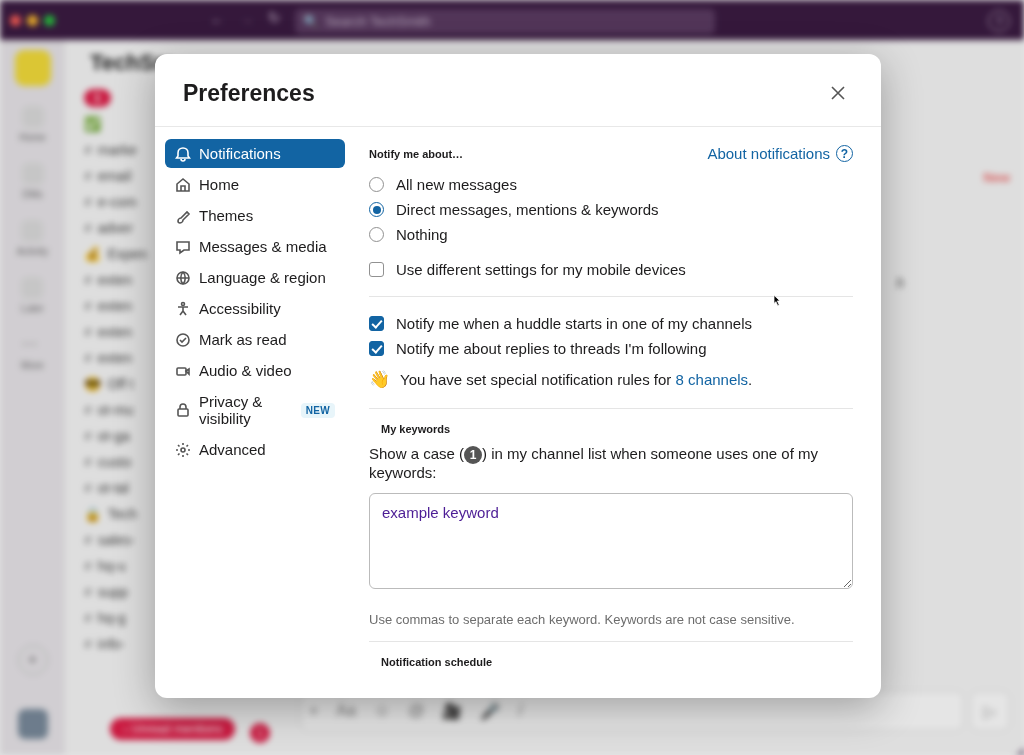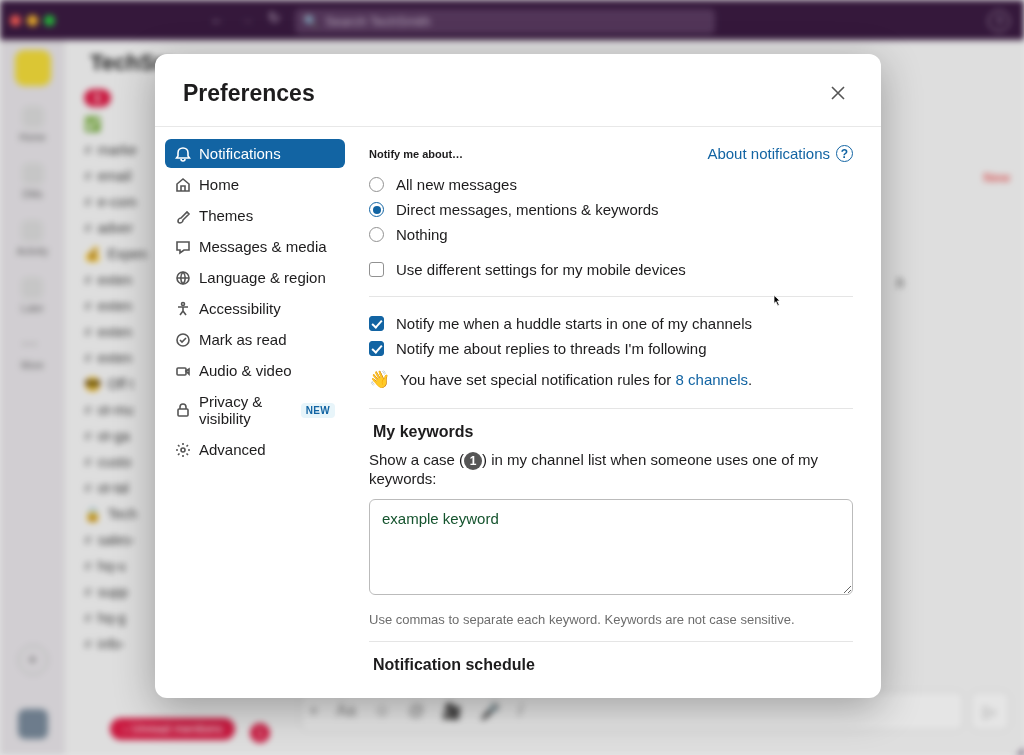--- a/index.html
+++ b/index.html
@@ -53,24 +53,24 @@
   .radio, .chk { width:15px; height:15px; flex:0 0 15px; }
   .radio { border:1.5px solid #919191; border-radius:50%; position:relative; }
   .radio.sel { border-color:#1264a3; }
   .radio.sel::after { content:""; position:absolute; inset:2.5px; background:#1264a3; border-radius:50%; }
   .chk { border:1.5px solid #919191; border-radius:3px; position:relative; }
   .chk.sel { background:#1264a3; border-color:#1264a3; }
   .chk.sel::after { content:""; position:absolute; left:4px; top:0.5px; width:4px; height:8px; border:solid #fff; border-width:0 2px 2px 0; transform:rotate(42deg); }
   .sep { border:none; border-top:1px solid #e5e5e5; margin:14px 0; }
   .emoji { font-size:17px; margin-right:6px; }
   .link { color:#1264a3; cursor:pointer; }
-  .section-title { font-weight:800; font-size:16px; margin:6px 4px 10px; }
+  .section-title { font-weight:800; font-size:11px; margin:6px 12px 10px; }
   .badge1 { display:inline-flex; align-items:center; justify-content:center; min-width:18px; height:18px; border-radius:9px; background:#555; color:#fff; font-size:12px; font-weight:700; padding:0 5px; vertical-align:middle; }
-  .kw-box { width:100%; height:96px; border:1px solid #bbb; border-radius:6px; padding:10px 12px; font-family:inherit; font-size:15px; color:#14532d; resize:both; }
-  .hint { color:#6d6d6d; font-size:13px; margin-top:14px; }
+  .kw-box { width:100%; height:96px; border:1px solid #bbb; border-radius:6px; padding:10px 12px; font-family:inherit; font-size:15px; color:#4c1d95; resize:both; }
+  .hint { color:#6d6d6d; font-size:13px; margin-top:20px; }
   .cursor { position:absolute; top:293px; left:768px; width:18px; height:18px; pointer-events:none; }
 
   svg { stroke:#555; stroke-width:1.6; fill:none; }
 </style>
 </head>
 <body>
 
 <div class="bg">
   <div class="bg-app">
     <div class="bg-topbar">

